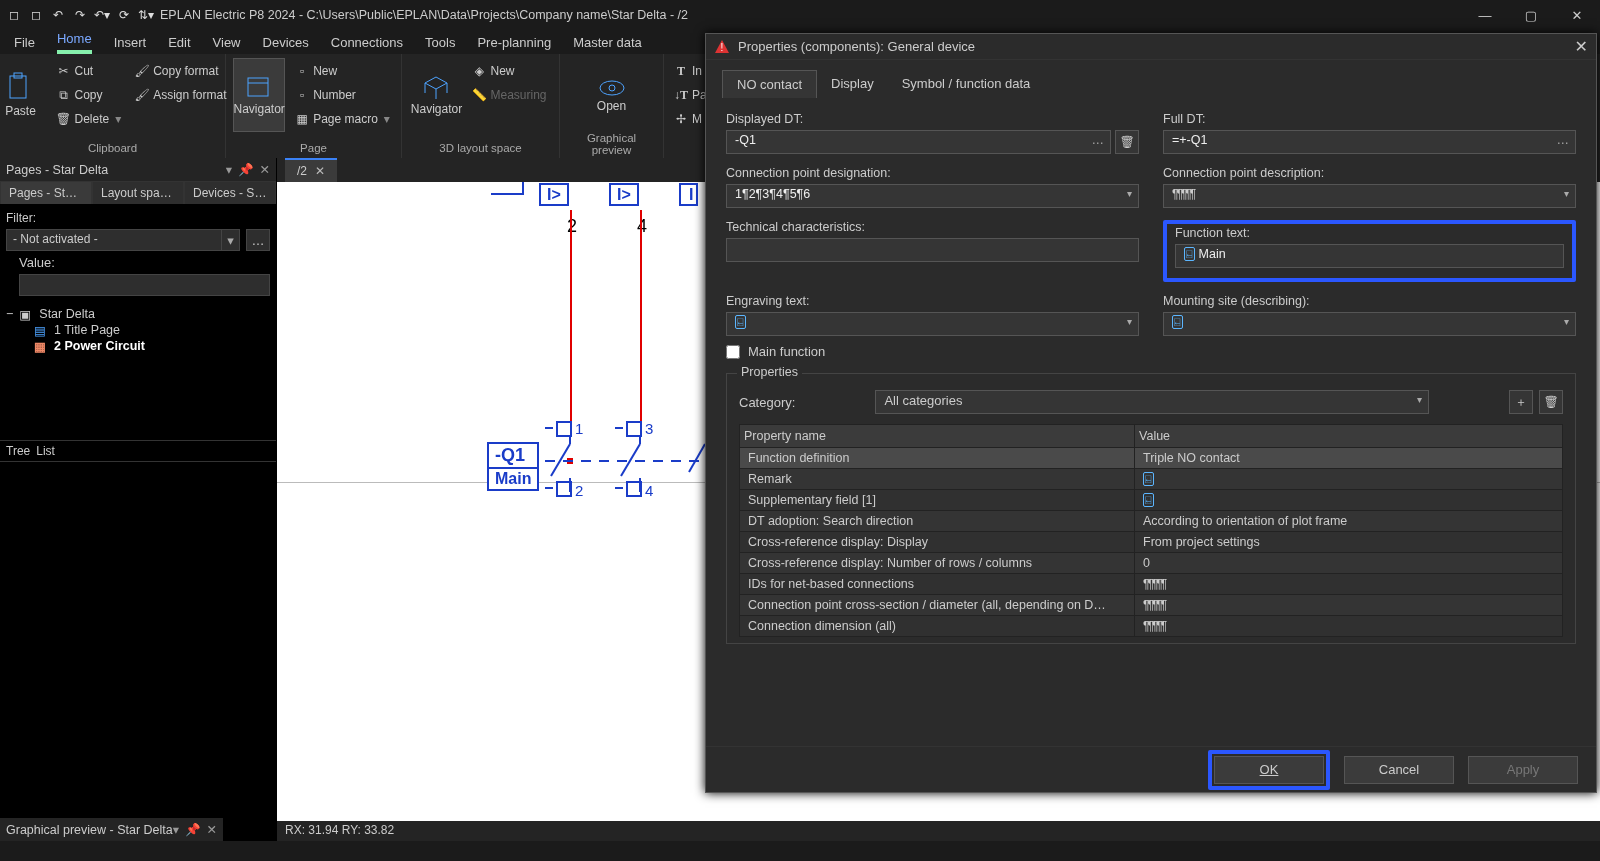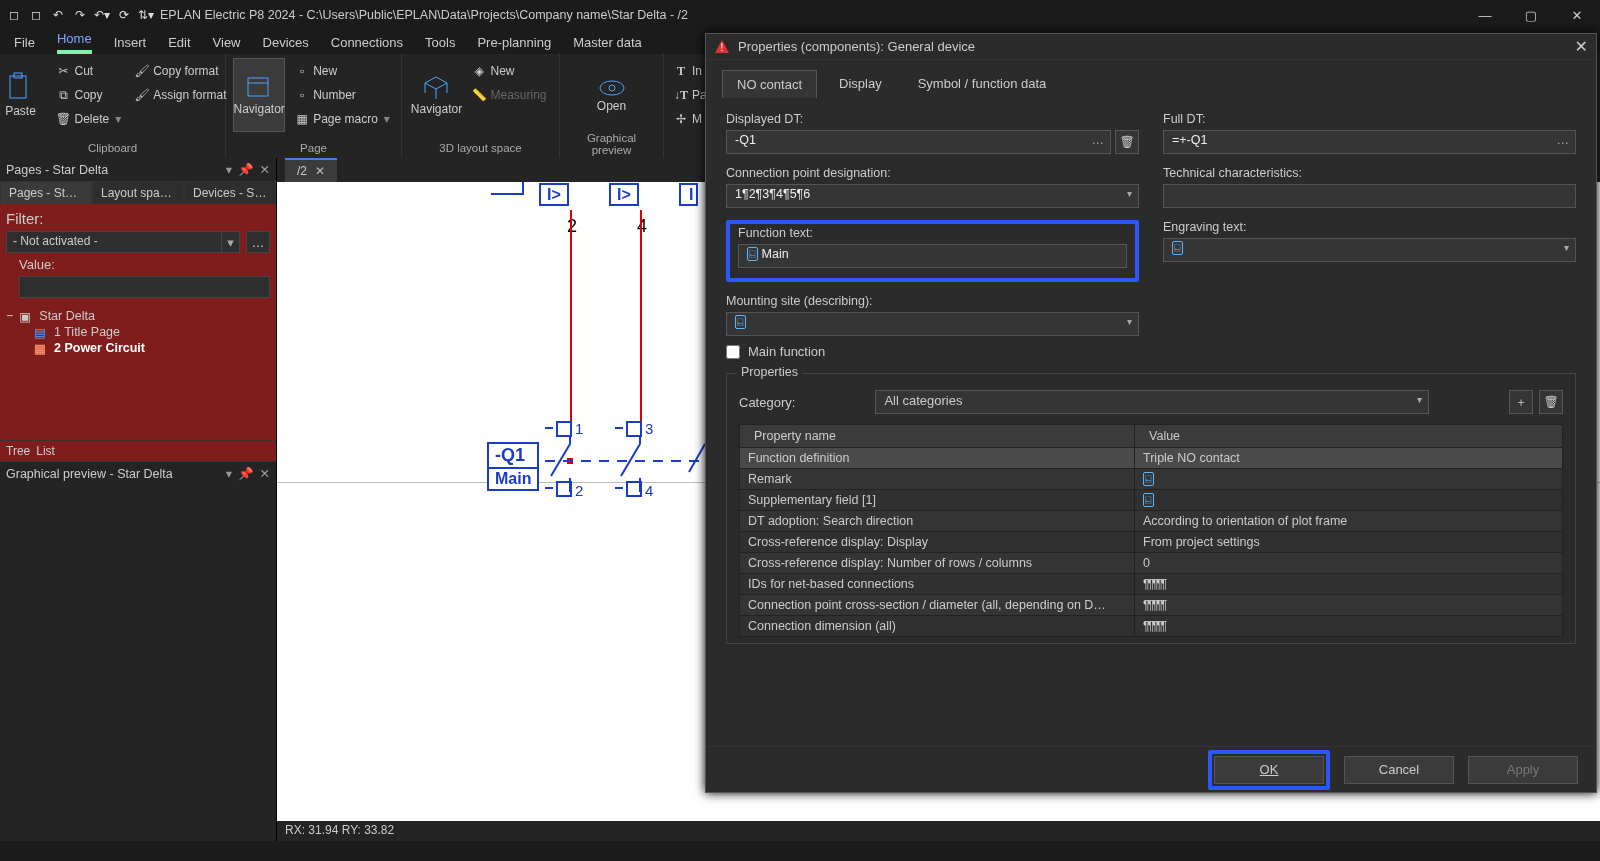--- a/index.html
+++ b/index.html
@@ -24,41 +24,41 @@
   .rg-body { display:flex; gap:6px; align-items:flex-start; flex:1;}
   .big-btn { display:flex; flex-direction:column; align-items:center; justify-content:center; width:52px; height:74px; font-size:12px; color:#ccc;}
   .big-btn svg { stroke:#4da3ff; fill:none; }
   .small-col { display:flex; flex-direction:column; gap:2px; padding-top:2px;}
   .small-btn { display:flex; align-items:center; gap:4px; height:22px; color:#ccc; font-size:12px; padding:0 4px; white-space:nowrap;}
   .small-btn .mini-ic { width:14px; height:14px; display:flex; align-items:center; justify-content:center;}
   .ribbon-right-icons { display:flex; flex-direction:column; gap:2px; padding:6px;}
   .ribbon-right-icons .small-btn{height:22px;}
 
   
-  .left-area { position:absolute; left:0; top:158px; width:277px; bottom:20px; background:#7f1d1d; display:flex; flex-direction:column; border-right:1px solid #000;}
+  .left-area { position:absolute; left:0; top:158px; width:277px; bottom:20px; background:#000000; display:flex; flex-direction:column; border-right:1px solid #000;}
   .pane-header { background:#242424; color:#ccc; font-size:12.5px; padding:4px 6px; display:flex; align-items:center; justify-content:space-between; }
   .pane-header .hdr-icons { display:flex; gap:6px; color:#999;}
   .inner-tabs { display:flex; gap:0; background:#242424; }
   .inner-tab { font-size:12px; padding:4px 8px; color:#ccc; background:#2e2e2e; border:1px solid #333; border-bottom:none; max-width:95px; white-space:nowrap; overflow:hidden; text-overflow:ellipsis;}
   .inner-tab.active { background:#3a3a3a;}
   .filter-row { padding:6px 6px 2px;}
-  .filter-row label { font-size:15px; color:#ccc; }
+  .filter-row label { font-size:12px; color:#ccc; }
   .combo { display:flex; align-items:center; margin-top:4px; }
   .combo .field { flex:1; background:#2e2e2e; border:1px solid #444; height:22px; padding:2px 6px; font-size:12px; color:#ccc; position:relative; }
   .combo .dbtn { width:18px; height:22px; background:#2e2e2e; border:1px solid #444; border-left:none; display:flex;align-items:center;justify-content:center;color:#aaa;}
   .combo .ell { width:24px; height:22px; background:#2e2e2e; border:1px solid #444; margin-left:6px; display:flex;align-items:center;justify-content:center;color:#ccc;}
   .value-row { padding:2px 6px;margin-left:13px;}
   .value-row .field { width:100%; background:#2e2e2e; border:1px solid #444; height:22px; margin-top:4px;}
   .tree { flex:1; padding:8px 6px; overflow:auto;}
   .tree-item { display:flex; align-items:center; gap:6px; font-size:12.5px; color:#ccc; padding:1px 0; }
   .tree-item.indent1 { padding-left:28px;}
   .tree-item.bold { font-weight:bold; color:#fff;}
   .tree-item .ic { width:14px; height:14px; }
   .bottom-tabs { display:flex; gap:6px; padding:3px 6px; border-top:1px solid #333; font-size:12px;}
-  .preview-pane { border-top:1px solid #333; display:flex; flex-direction:column; height:380px;}
+  .preview-pane { border-top:1px solid #333; display:flex; flex-direction:row; height:380px;align-items:flex-end;}
   .preview-body { flex:1; background:#242424;}
 
   
   .editor { position:absolute; left:277px; top:158px; right:0; bottom:20px; background:#2b2b2b; display:flex; flex-direction:column;}
   .doc-tabs { height:24px; background:#242424; display:flex; align-items:center; padding-left:8px; gap:2px;}
   .doc-tab { background:#3b3b3b; color:#ccc; font-size:12px; padding:4px 12px; display:flex; align-items:center; gap:8px; border-top:2px solid #3b82f6;}
   .doc-tab .close-x { color:#bbb;}
   .canvas { flex:1; background:#fff; position:relative; overflow:hidden;}
   .canvas-inner { position:absolute; inset:0;}
   .axis-h { position:absolute; left:0; right:0; top:300px; border-top:1px solid #bbb;}
@@ -70,21 +70,21 @@
 
   
   .statusbar { position:absolute; left:0; right:0; bottom:0; height:20px; background:#1b1b1b;}
 
   
   .dialog { position:absolute; left:705px; top:33px; right:3px; height:760px; background:#2b2b2b; border:1px solid #555; box-shadow:0 0 10px #000; display:flex; flex-direction:column;}
   .dialog-title { height:26px; background:#2b2b2b; display:flex; align-items:center; padding:0 8px; border-bottom:1px solid #333;}
   .dialog-title .warn-ic { width:16px; height:16px; margin-right:8px;}
   .dialog-title .t { color:#ccc; font-size:13px; flex:1;}
   .dialog-title .close-x { color:#ccc; font-size:16px;}
-  .dialog-tabs { display:flex; gap:8px; padding:10px 16px 0; background:#2b2b2b;}
+  .dialog-tabs { display:flex; gap:0; padding:10px 16px 0; background:#2b2b2b;}
   .dlg-tab { padding:6px 14px; color:#ccc; font-size:13px; background:#2b2b2b; }
   .dlg-tab.active { background:#353535; border:1px solid #555; border-bottom:none;}
   .dialog-body { flex:1; background:#2b2b2b; padding:14px 20px 10px; overflow:auto; position:relative;}
   .form-grid { display:grid; grid-template-columns: 1fr 1fr; column-gap:24px; row-gap:12px;}
   .form-field label { font-size:12.5px; color:#ccc; display:block; margin-bottom:4px;}
   .txt-in { display:flex; align-items:center; gap:4px;}
   .txt-in .inp { flex:1; background:#353535; border:1px solid #555; height:24px; padding:2px 8px; color:#eee; font-size:12.5px; position:relative;}
   .mini-btn { width:24px; height:24px; background:#353535; border:1px solid #555; color:#ccc; display:flex;align-items:center;justify-content:center; font-size:12px;}
   .has-dd::after { content:"▾"; position:absolute; right:6px; top:3px; color:#aaa; font-size:10px;}
   .has-ell::after { content:"…"; position:absolute; right:6px; top:2px; color:#aaa; }
@@ -92,21 +92,21 @@
   .chk-row { display:flex; align-items:center; gap:8px; margin-top:8px;}
   .chk-row input { width:14px; height:14px;}
   .props-fieldset { border:1px solid #444; margin-top:14px; padding:10px 12px 6px; position:relative;}
   .props-fieldset legend { color:#ccc; font-size:12.5px; padding:0 4px; position:absolute; top:-9px; left:10px; background:#2b2b2b;}
   .cat-row { display:flex; align-items:center; gap:80px; margin-bottom:10px; margin-top:6px;}
   .cat-row .combo2 { flex:1; }
   .combo2 { background:#353535; border:1px solid #555; height:24px; padding:2px 8px; color:#ccc; position:relative; }
   .combo2::after { content:"▾"; position:absolute; right:6px; top:3px; color:#aaa; font-size:10px;}
   .grid-icons { display:flex; gap:6px;}
   .ptable { width:100%; border-collapse:collapse; font-size:12.5px; color:#ccc;}
-  .ptable th { text-align:left; background:#3b3b3b; padding:4px 14px; font-weight:normal; border:1px solid #222;}
+  .ptable th { text-align:left; background:#3b3b3b; padding:4px 4px; font-weight:normal; border:1px solid #222;}
   .ptable td { padding:3px 8px; border:1px solid #222; background:#303030;}
   .ptable tr:nth-child(even) td { background:#343434;}
   .ptable tr.selected td { background:#4a4a4a;}
   .pil { font-size:12px; letter-spacing:-2px; color:#ccc;}
   .dialog-footer { height:46px; display:flex; justify-content:flex-end; align-items:center; gap:14px; padding:0 18px; border-top:1px solid #333;}
   .btn { width:110px; height:28px; background:#3b3b3b; border:1px solid #555; color:#ccc; font-size:13px; display:flex;align-items:center;justify-content:center;}
   .btn.disabled { color:#777;}
   .btn-highlight { border:4px solid #2b57ff; border-radius:2px; padding:2px;text-decoration:underline;}
 
   .lang-ic { color:#5cb6ff; font-size:11px; margin-right:4px; border:1px solid #5cb6ff; padding:0 1px; border-radius:2px;}
@@ -426,20 +426,26 @@
             <div class="inp has-ell">=+-Q1</div>
           </div>
       </div>
 
       <div class="form-field">
         <label>Connection point designation:</label>
         <div class="txt-in">
             <div class="inp has-dd">1¶2¶3¶4¶5¶6</div>
           </div>
       </div>
+      <div class="form-field">
+        <label>Connection point description:</label>
+        <div class="txt-in">
+            <div class="inp has-dd"><span class="pil">¶¶¶¶¶</span></div>
+          </div>
+      </div>
 
       <div class="form-field">
         <label>Technical characteristics:</label>
         <div class="txt-in">
             <div class="inp"></div>
           </div>
       </div>
       <div class="form-field highlight-box">
         <label>Function text:</label>
         <div class="txt-in">

